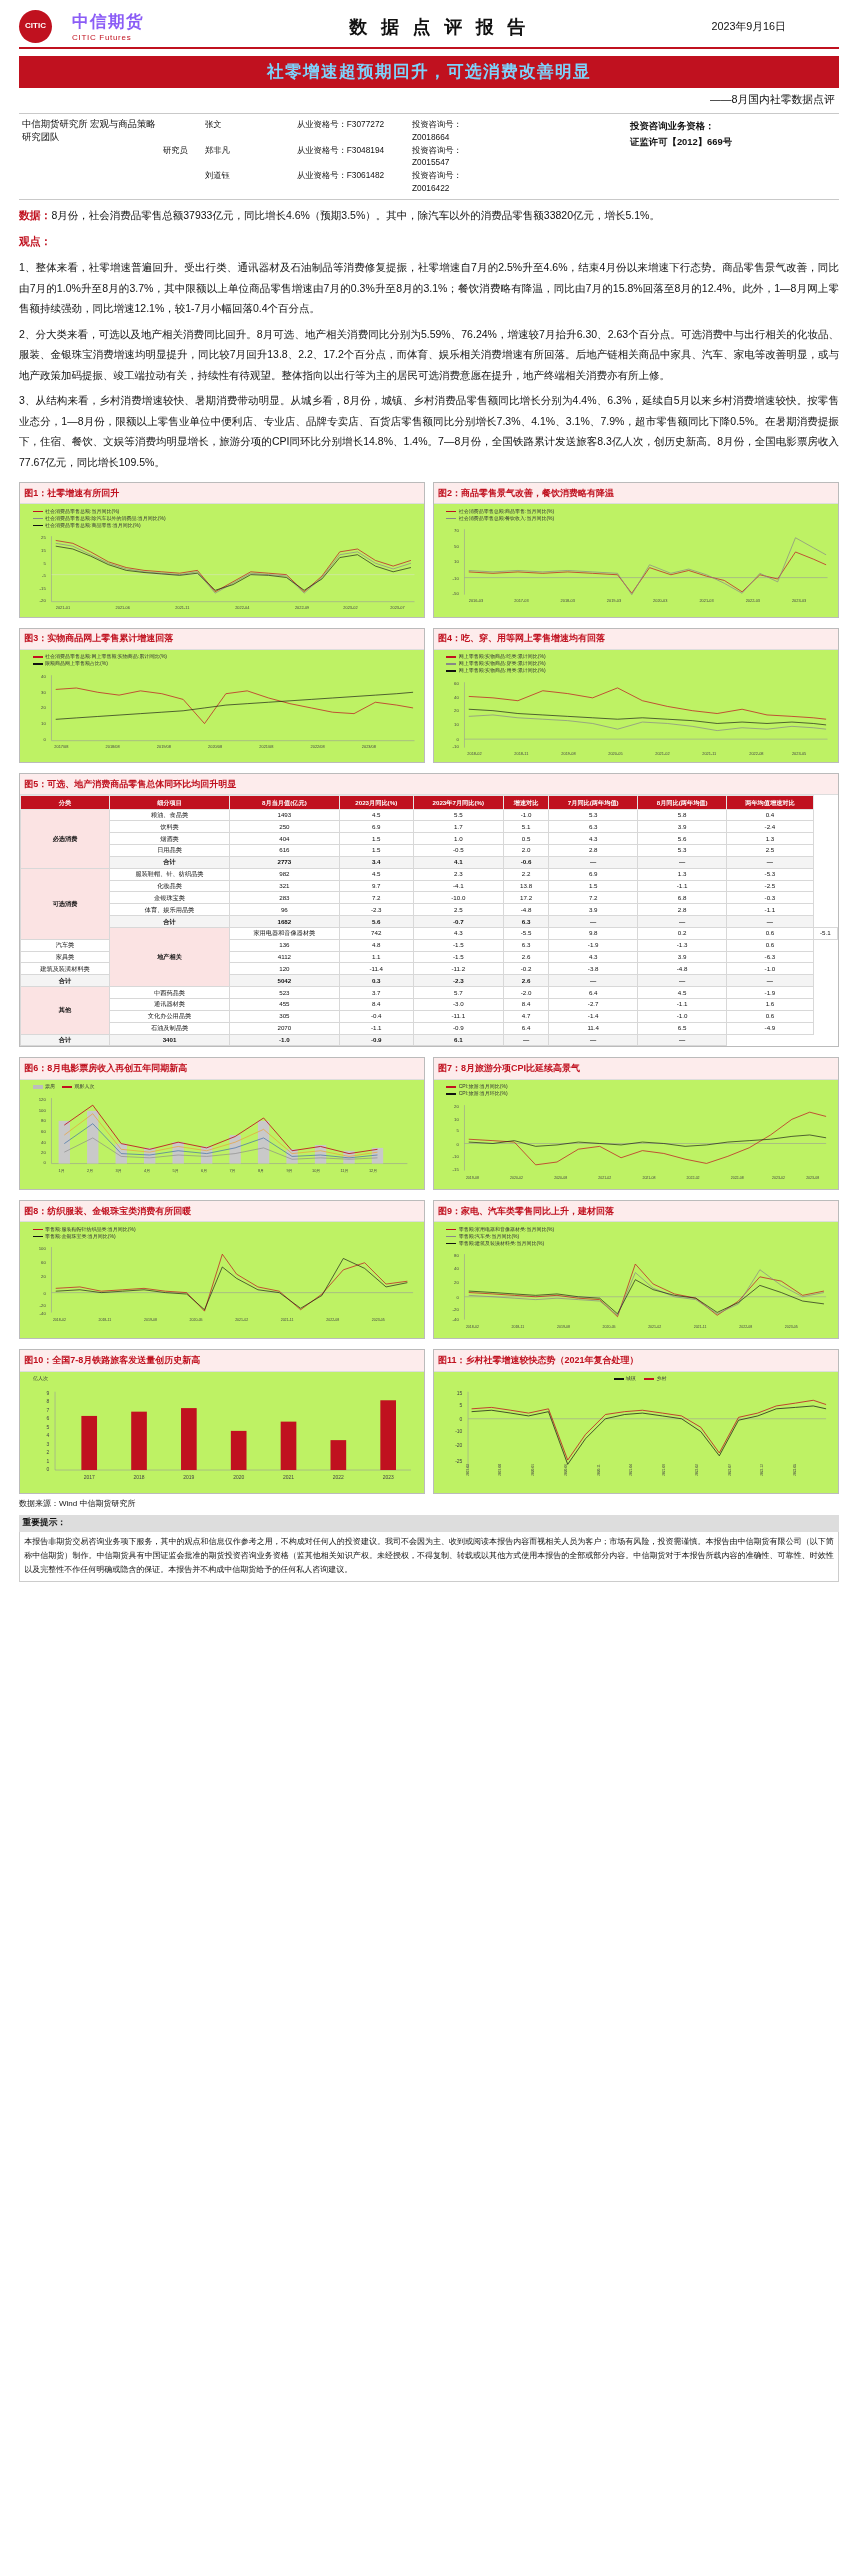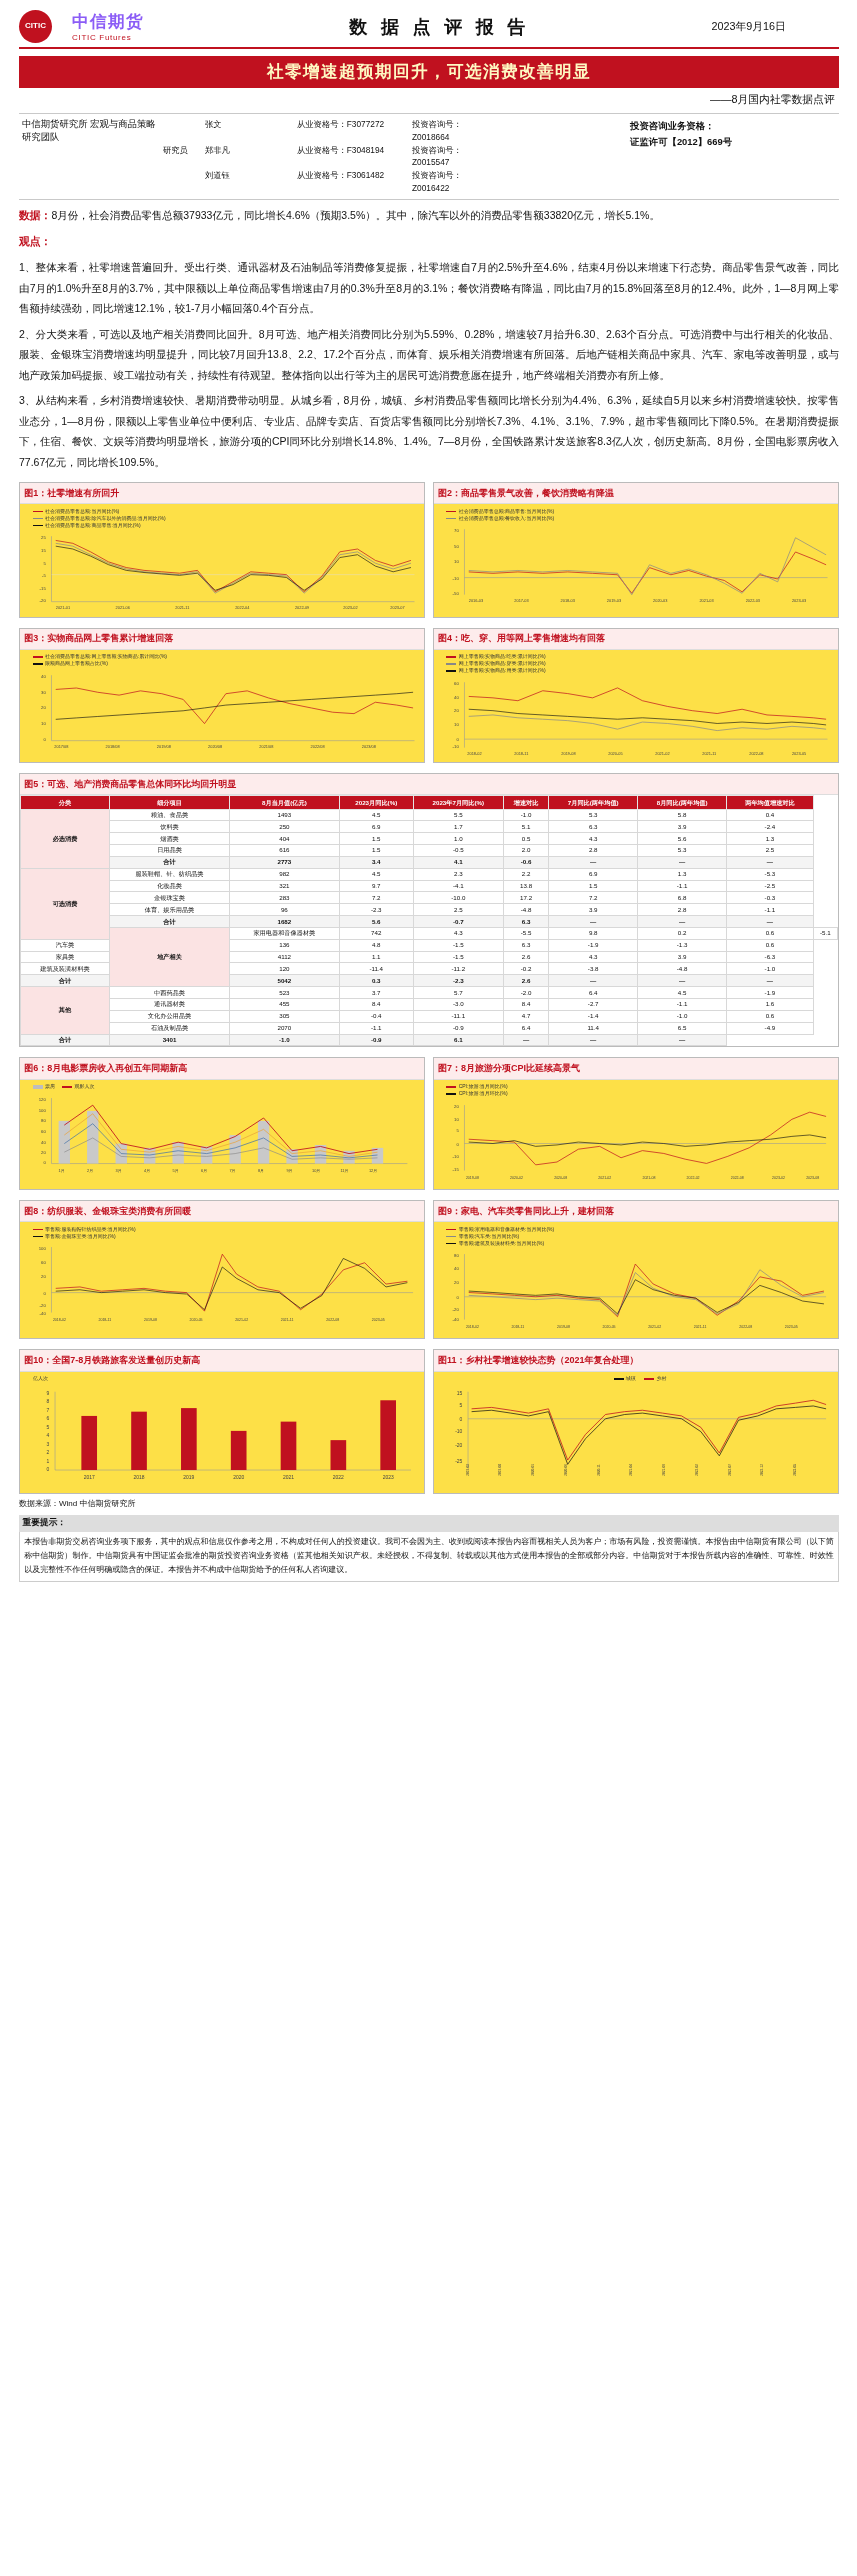--- a/index.html
+++ b/index.html
@@ -34,21 +34,21 @@
   .logo-txt-en { font-size: 8px; color: #c0111f; letter-spacing: 0.7px;}
   .hdr-title {
     flex: 1; text-align: center;
     font-size: 18px; font-weight: bold; letter-spacing: 4.3px;
   }
   .hdr-date { width: 159px; text-align: center; font-size: 10.8px; padding-right: 21.6px;}
 
   
   .redbar {
     background: #c0111f;
-    color: #fef9c3;
+    color: #7dd3fc;
     text-align: center;
     font-size: 16.6px;
     font-weight: bold;
     letter-spacing: 1.4px;
     padding: 5px 0;
   }
   .subtitle {
     text-align: right;
     font-size: 10.8px;
     padding: 4.3px 4.3px 5.8px 0;
@@ -82,21 +82,21 @@
     margin: 5px 0 0 0;
     text-indent: 0;
   }
 
   
   .fig-row { display: flex; gap: 7.2px; margin-top: 10px; }
   .fig {
     border: 0.7px solid #bbb;
     flex: 1;
     padding: 0;
-    background: #fde047;
+    background: #bef264;
   }
   .fig-title {
     background: #fdecec;
     color: #c0111f;
     font-size: 9px;
     font-weight: bold;
     padding: 3.6px 4.3px;
     border-bottom: 0.7px solid #ddd;
   }
   .fig-body { padding: 2.9px 2.9px 1.4px 2.9px; }
@@ -196,21 +196,21 @@
 
   <div class="para">
     <span class="sec-label">数据：</span><span>8月份，社会消费品零售总额37933亿元，同比增长4.6%（预期3.5%）。其中，除汽车以外的消费品零售额33820亿元，增长5.1%。</span>
   </div>
 
   <div class="para">
     <span class="sec-label">观点：</span>
   </div>
 
   <div class="para">1、整体来看，社零增速普遍回升。受出行类、通讯器材及石油制品等消费修复提振，社零增速自7月的2.5%升至4.6%，结束4月份以来增速下行态势。商品零售景气改善，同比由7月的1.0%升至8月的3.7%，其中限额以上单位商品零售增速由7月的0.3%升至8月的3.1%；餐饮消费略有降温，同比由7月的15.8%回落至8月的12.4%。此外，1—8月网上零售额持续强劲，同比增速12.1%，较1-7月小幅回落0.4个百分点。</div>
-  <div class="para">2、分大类来看，可选以及地产相关消费同比回升。8月可选、地产相关消费同比分别为5.59%、0.28%，增速较7月抬升6.30、2.63个百分点。可选消费中与出行相关的化妆品、服装、金银珠宝消费增速均明显提升，同比较7月回升13.8、2.2、17.2个百分点，而体育、娱乐相关消费增速有所回落。后地产链相关商品中家具、汽车、家电等改善明显，或与地产政策加码提振、竣工端拉动有关，持续性有待观望。整体指向以出行等为主的居民可选消费意愿在提升，地产终端相关消费亦有所上修。</div>
+  <div class="para">2、分大类来看，可选以及地产相关消费同比回升。8月可选、地产相关消费同比分别为5.59%、76.24%，增速较7月抬升6.30、2.63个百分点。可选消费中与出行相关的化妆品、服装、金银珠宝消费增速均明显提升，同比较7月回升13.8、2.2、17.2个百分点，而体育、娱乐相关消费增速有所回落。后地产链相关商品中家具、汽车、家电等改善明显，或与地产政策加码提振、竣工端拉动有关，持续性有待观望。整体指向以出行等为主的居民可选消费意愿在提升，地产终端相关消费亦有所上修。</div>
   <div class="para">3、从结构来看，乡村消费增速较快、暑期消费带动明显。从城乡看，8月份，城镇、乡村消费品零售额同比增长分别为4.4%、6.3%，延续自5月以来乡村消费增速较快。按零售业态分，1—8月份，限额以上零售业单位中便利店、专业店、品牌专卖店、百货店零售额同比分别增长7.3%、4.1%、3.1%、7.9%，超市零售额同比下降0.5%。在暑期消费提振下，住宿、餐饮、文娱等消费均明显增长，旅游分项的CPI同环比分别增长14.8%、1.4%。7—8月份，全国铁路累计发送旅客8.3亿人次，创历史新高。8月份，全国电影票房收入77.67亿元，同比增长109.5%。</div>
 
   <div class="fig-row">
     <div class="fig">
       <div class="fig-title">图1：社零增速有所回升</div>
       <div class="fig-body">
         <div class="fig-legend">
           <div><span class="k" style="background:#c0111f"></span><span>社会消费品零售总额:当月同比(%)</span></div>
           <div><span class="k" style="background:#888"></span><span>社会消费品零售总额:除汽车以外的消费品:当月同比(%)</span></div>
           <div><span class="k" style="background:#111"></span><span>社会消费品零售总额:商品零售:当月同比(%)</span></div>

